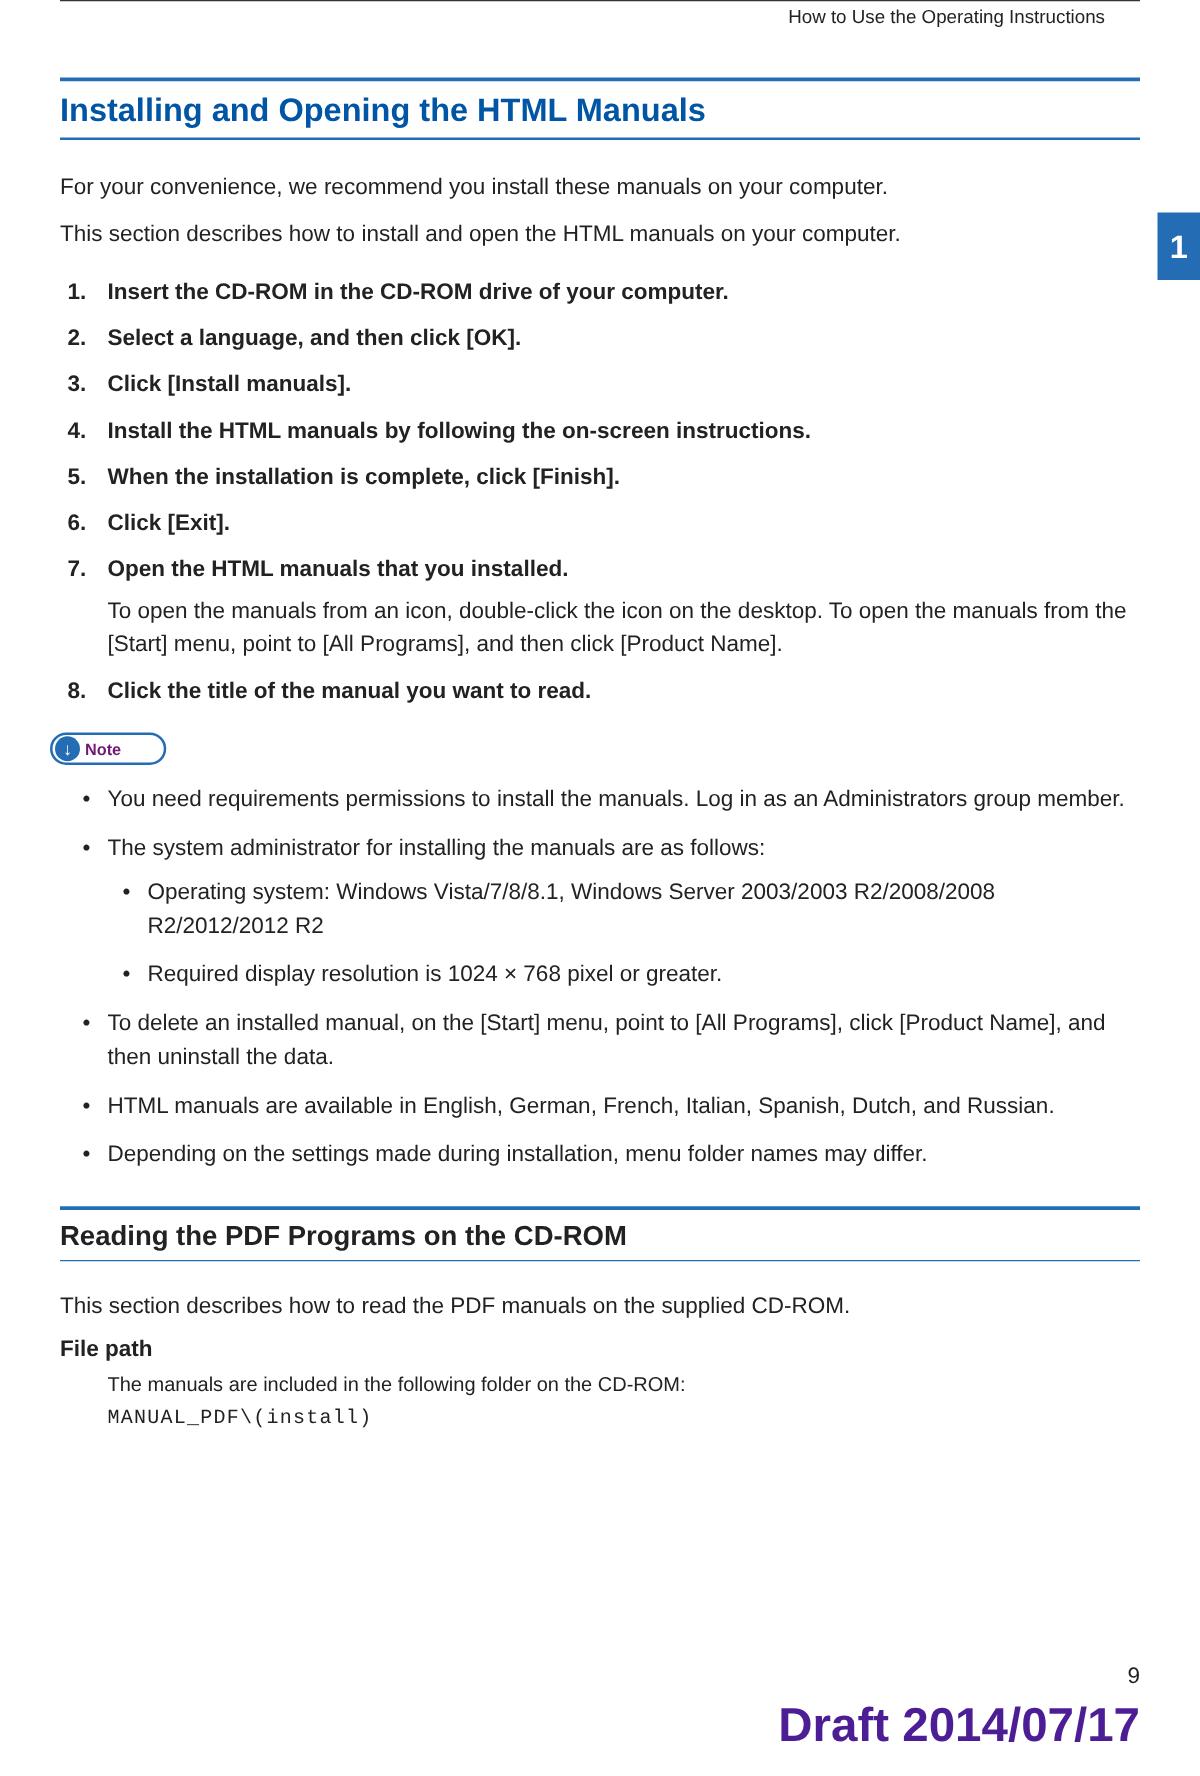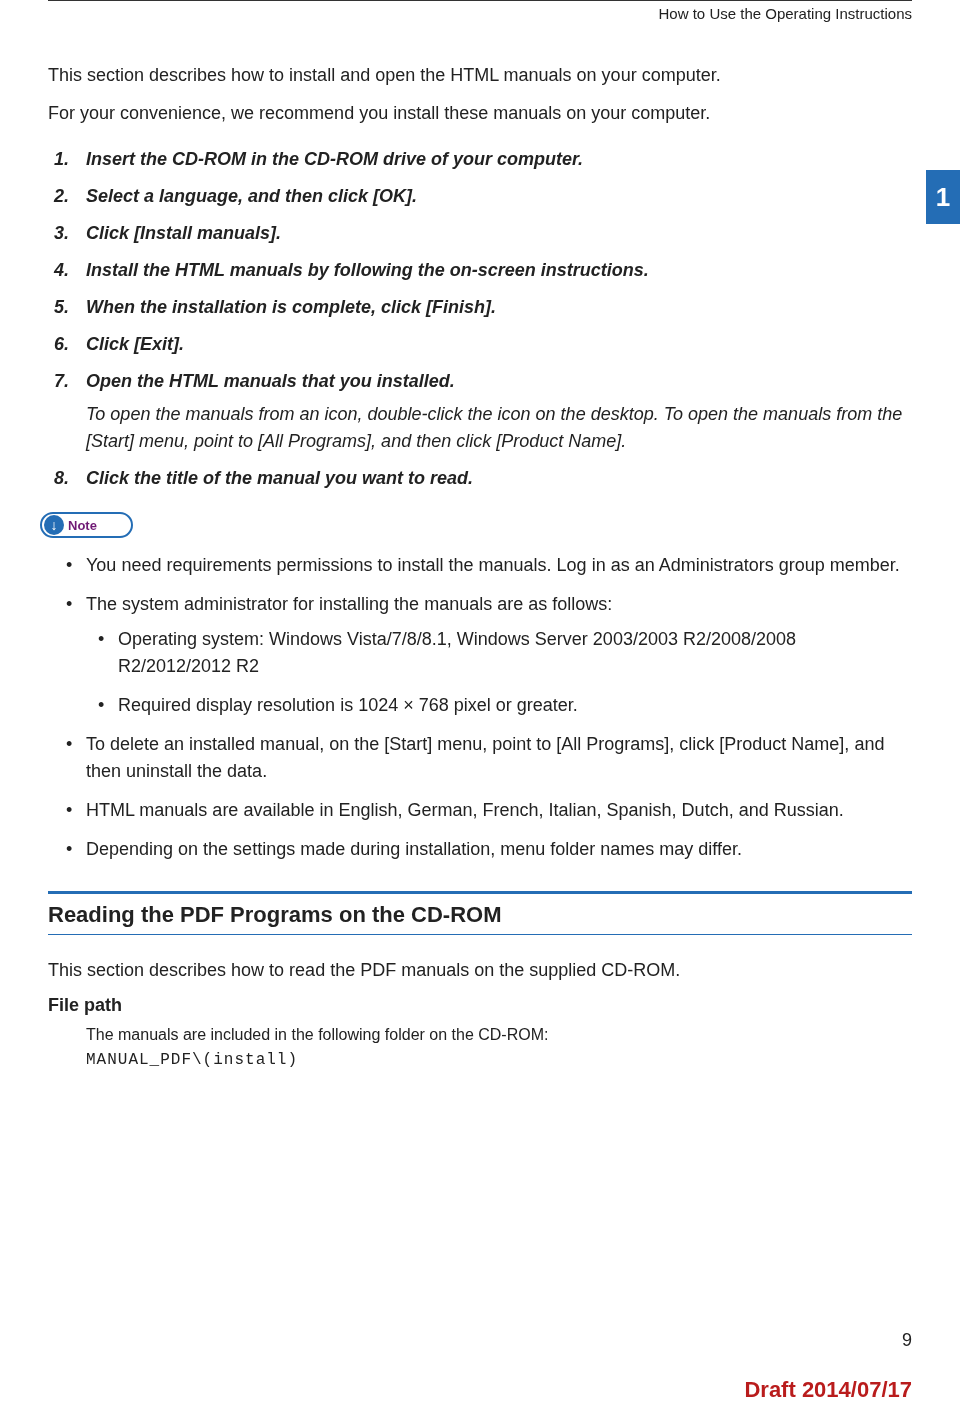--- a/index.html
+++ b/index.html
@@ -14,21 +14,21 @@
   .page {
     padding: 0 48px 0 48px;
   }
   .top-rule {
     border-top: 1px solid #333;
     margin: 0 48px 4px 48px;
   }
   .header-right {
     text-align: right;
     font-size: 15px;
-    padding-right: 48px;
+    padding-right: 76px;
     padding-bottom: 40px;
     color: #222;
   }
   .side-tab {
     position: absolute;
     right: 0;
     top: 170px;
     width: 34px;
     height: 54px;
     background: #246db5;
@@ -61,21 +61,20 @@
   p.body {
     font-size: 18px;
     line-height: 1.45;
     margin-bottom: 12px;
   }
   ol.steps {
     list-style: none;
     counter-reset: step;
     padding-left: 0;
     margin-top: 20px;
-    font-style: italic;
   }
   ol.steps > li {
     counter-increment: step;
     position: relative;
     padding-left: 38px;
     margin-bottom: 10px;
     font-size: 18px;
     line-height: 1.5;
   }
   ol.steps > li::before {
@@ -165,38 +164,39 @@
   .page-num {
     position: absolute;
     bottom: 70px;
     right: 48px;
     font-size: 18px;
   }
   .draft {
     position: absolute;
     bottom: 18px;
     right: 48px;
-    font-size: 22px;
-    font-weight: bold;
-    color: #b91c1c;
+    font-size: 38px;
+    font-weight: bold;
+    color: #4c1d95;
   }
 </style>
 </head>
 <body>
 
 <div class="top-rule"></div>
 <div class="header-right">How to Use the Operating Instructions</div>
 
 <div class="side-tab">1</div>
 
 <div class="page">
 
-
+  <h1 class="section-title">Installing and Opening the HTML Manuals</h1>
+
+  <p class="body">For your convenience, we recommend you install these manuals on your computer.</p>
   <p class="body">This section describes how to install and open the HTML manuals on your computer.</p>
-  <p class="body">For your convenience, we recommend you install these manuals on your computer.</p>
 
   <ol class="steps">
     <li><span class="step-head">Insert the CD-ROM in the CD-ROM drive of your computer.</span></li>
     <li><span class="step-head">Select a language, and then click [OK].</span></li>
     <li><span class="step-head">Click [Install manuals].</span></li>
     <li><span class="step-head">Install the HTML manuals by following the on-screen instructions.</span></li>
     <li><span class="step-head">When the installation is complete, click [Finish].</span></li>
     <li><span class="step-head">Click [Exit].</span></li>
     <li>
       <span class="step-head">Open the HTML manuals that you installed.</span>

